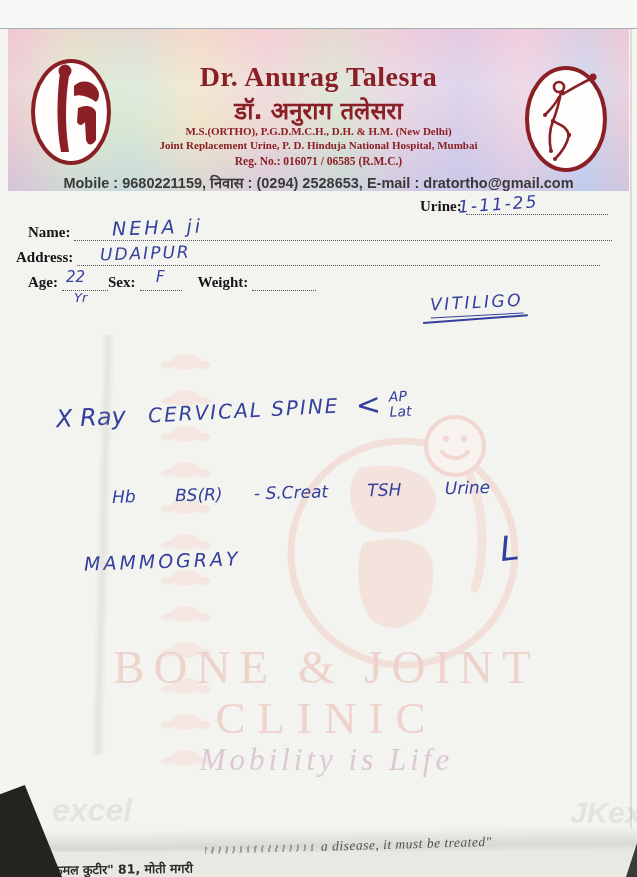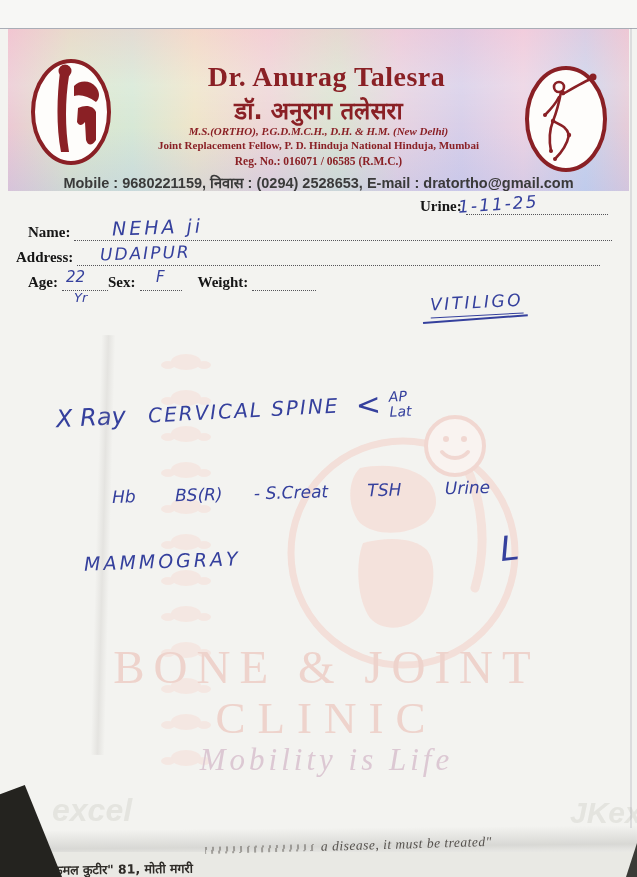--- a/index.html
+++ b/index.html
@@ -8,23 +8,23 @@
   .topstrip{position:absolute;top:0;left:0;width:637px;height:28px;background:#f7f7f5;
         border-bottom:1px solid #a9adb6;}
   
   .band{position:absolute;top:29px;left:8px;width:621px;height:162px;
     background:linear-gradient(90deg,#ecc9d4 0%,#dfe7cb 10%,#d7e8d6 20%,#efe5ca 30%,
       #eed6d8 42%,#dbe4d2 53%,#e7d3e1 63%,#d8cfe9 73%,#ecd3e3 83%,#ccd4ec 93%,#e7ccd8 100%);}
   .band::before{content:"";position:absolute;inset:0;
     background:linear-gradient(180deg,rgba(255,190,205,.30),rgba(255,255,255,.15) 35%,
       rgba(255,255,255,0) 60%,rgba(160,180,235,.28));}
   .hline{position:absolute;left:0;width:100%;text-align:center;color:#8a2025;}
-  .doc-name{top:32px;font-size:28px;font-weight:bold;letter-spacing:.5px;padding-left:8px;}
+  .doc-name{top:32px;font-size:28px;font-weight:bold;letter-spacing:.5px;}
   .doc-name-hi{top:64px;font-size:24px;font-weight:bold;font-family:"DejaVu Sans",sans-serif;}
-  .quals{top:96px;font-size:11px;font-weight:bold;font-style:italic;}
+  .quals{top:96px;font-size:11px;font-weight:bold;}
   .fellow{top:110px;font-size:11px;font-weight:bold;}
   .reg{top:126px;font-size:11.5px;font-weight:bold;}
   .contact{top:143px;font-size:14.5px;font-weight:bold;color:#3a3a3a;
     font-family:"Liberation Sans",sans-serif;}
   .logo{position:absolute;}
   
   .formrow{position:absolute;display:flex;align-items:flex-end;}
   .lbl{font-weight:bold;color:#161616;font-size:15px;white-space:nowrap;}
   .dots{border-bottom:1.6px dotted #55555a;height:15px;flex:1;margin-left:4px;}
   .dots.fix{flex:none;}
@@ -71,21 +71,21 @@
 <body>
 
 <div class="scan">
 
   <div class="topstrip"></div>
 
   <div class="band">
     <div class="hline doc-name">Dr. Anurag Talesra</div>
     <div class="hline doc-name-hi">डॉ. अनुराग तलेसरा</div>
     <div class="hline quals">M.S.(ORTHO), P.G.D.M.C.H., D.H. &amp; H.M. (New Delhi)</div>
-    <div class="hline fellow">Joint Replacement Fellow, P. D. Hinduja National Hinduja, Mumbai</div>
+    <div class="hline fellow">Joint Replacement Urine, P. D. Hinduja National Hospital, Mumbai</div>
     <div class="hline reg">Reg. No.: 016071 / 06585 (R.M.C.)</div>
     <div class="hline contact">Mobile : 9680221159, निवास : (0294) 2528653, E-mail : dratortho@gmail.com</div>
 
     <svg class="logo" style="left:20px;top:27px;" width="86" height="112" viewBox="0 0 86 112">
       <ellipse cx="43" cy="56" rx="38" ry="51" fill="#fefdfb" stroke="#8a2025" stroke-width="4"></ellipse>
       <path d="M32,16 C29,40 28,70 33,96 L41,96 C37,72 37,44 41,20 Z" fill="#8a2025"></path>
       <circle cx="37" cy="15" r="6.5" fill="#8a2025"></circle>
       <path d="M46,30 C52,24 62,24 68,31 C72,36 72,42 68,46 C60,40 52,38 46,40 Z" fill="#8a2025"></path>
       <path d="M50,52 C58,48 66,50 68,56 L68,84 C64,90 60,90 58,84 L57,66 C54,70 51,70 49,66 Z" fill="#8a2025"></path>
     </svg>

